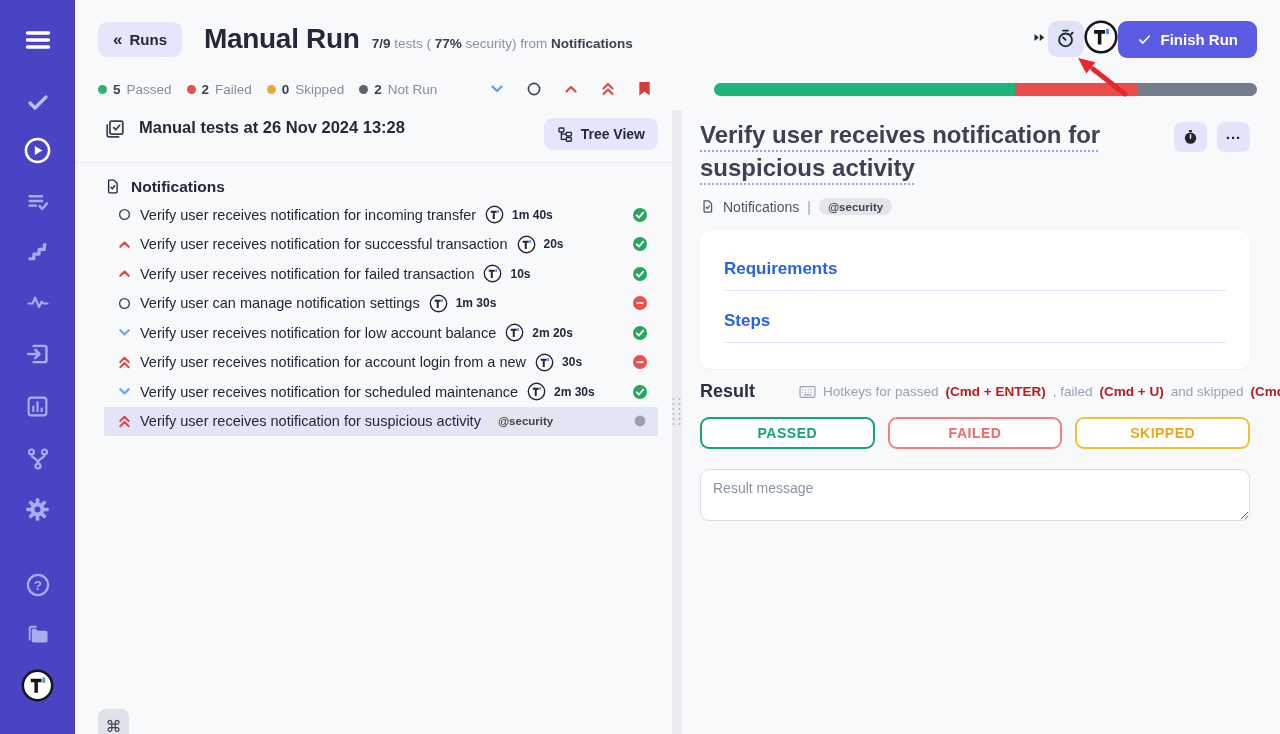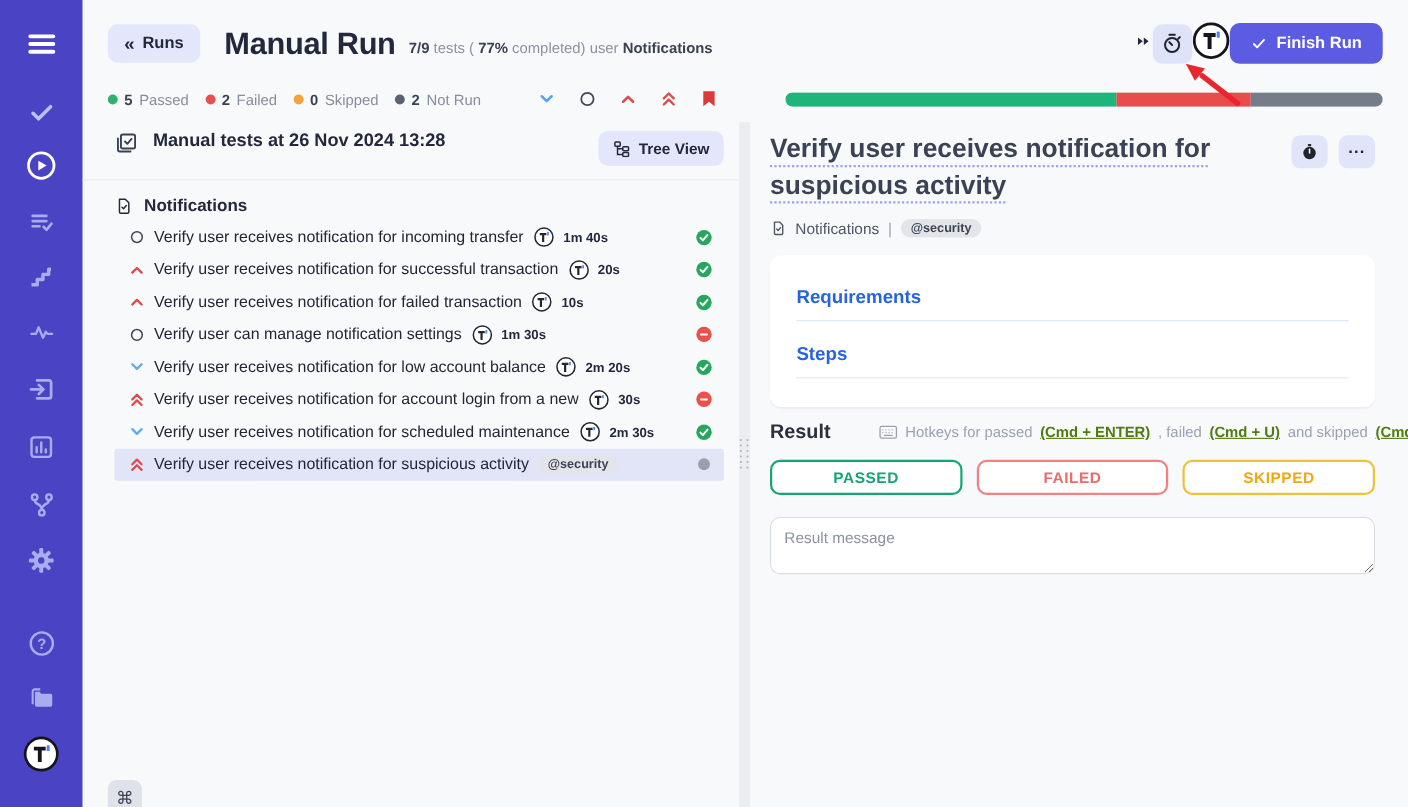--- a/index.html
+++ b/index.html
@@ -68,21 +68,21 @@
   .d-iconbtn { width:33px; height:30px; border:none; border-radius:8px; background:#e2e5fa; display:flex; align-items:center; justify-content:center; cursor:pointer; }
   .d-iconbtn .dots { font-size:15px; font-weight:800; color:#20242c; letter-spacing:1px; line-height:0; margin-top:-6px; }
   .d-meta { display:flex; align-items:center; gap:8px; margin-top:14px; font-size:14px; color:#4e5565; }
   .d-meta .sep { color:#9aa0b0; }
   .d-card { background:#fff; border-radius:10px; margin-top:16px; padding:28px 24px 26px 24px; box-shadow:0 1px 2px rgba(20,24,40,.05); }
   .d-section { font-size:17px; font-weight:700; color:#2563e0; padding-bottom:11px; border-bottom:1px solid #dbe7f8; cursor:pointer; }
   .d-section + .d-section { margin-top:20px; }
   .d-resultrow { display:flex; align-items:center; margin-top:12px; }
   .d-result-h { font-size:18px; font-weight:800; color:#2a3040; }
   .hotkeys { display:flex; align-items:center; gap:7px; margin-left:44px; font-size:13.5px; color:#9aa1b2; white-space:nowrap; }
-  .hotkeys b { color:#4d7c0f; font-weight:700;text-decoration:underline; }
+  .hotkeys b { color:#b91c1c; font-weight:700; }
   .verdicts { display:flex; gap:13px; margin-top:15px; }
   .result-btn { flex:1; height:32px; background:#fff; border:2px solid; border-radius:9px; font-size:14px; font-weight:700; letter-spacing:.5px; cursor:pointer; font-family:inherit; }
   .msgbox { width:100%; height:52px; margin-top:20px; border:1px solid #d9dce3; border-radius:9px; padding:10px 12px; font-size:14px; font-family:inherit; color:#3a4152; resize:both; background:#fff; }
   .msgbox::placeholder { color:#8b92a3; }
 </style>
 </head>
 <body>
 
 <div class="rail">
   <div class="ric" style="margin-top:26px">
@@ -176,21 +176,21 @@
   <div class="hdr">
     <button class="back-btn">
       <span class="chev">«</span>
       <span>Runs</span>
     </button>
     <div class="hdr-title">Manual Run</div>
     <div class="hdr-sub">
       <b>7/9</b>
       <span>tests (</span>
       <b>77%</b>
-      <span>completed) user</span>
+      <span>security) from</span>
       <b>Notifications</b>
     </div>
     <div class="hdr-right">
       <span class="ric">
         <svg width="17" height="15" viewBox="0 0 24 24">
             <path d="M4 6.5l7 5.5-7 5.5zM12.5 6.5l7 5.5-7 5.5z" fill="#23283d"></path>
           </svg>
       </span>
       <button class="icon-btn">
         <svg width="22" height="22" viewBox="0 0 24 24" fill="none" stroke="#20242c" stroke-width="2" stroke-linecap="round">

